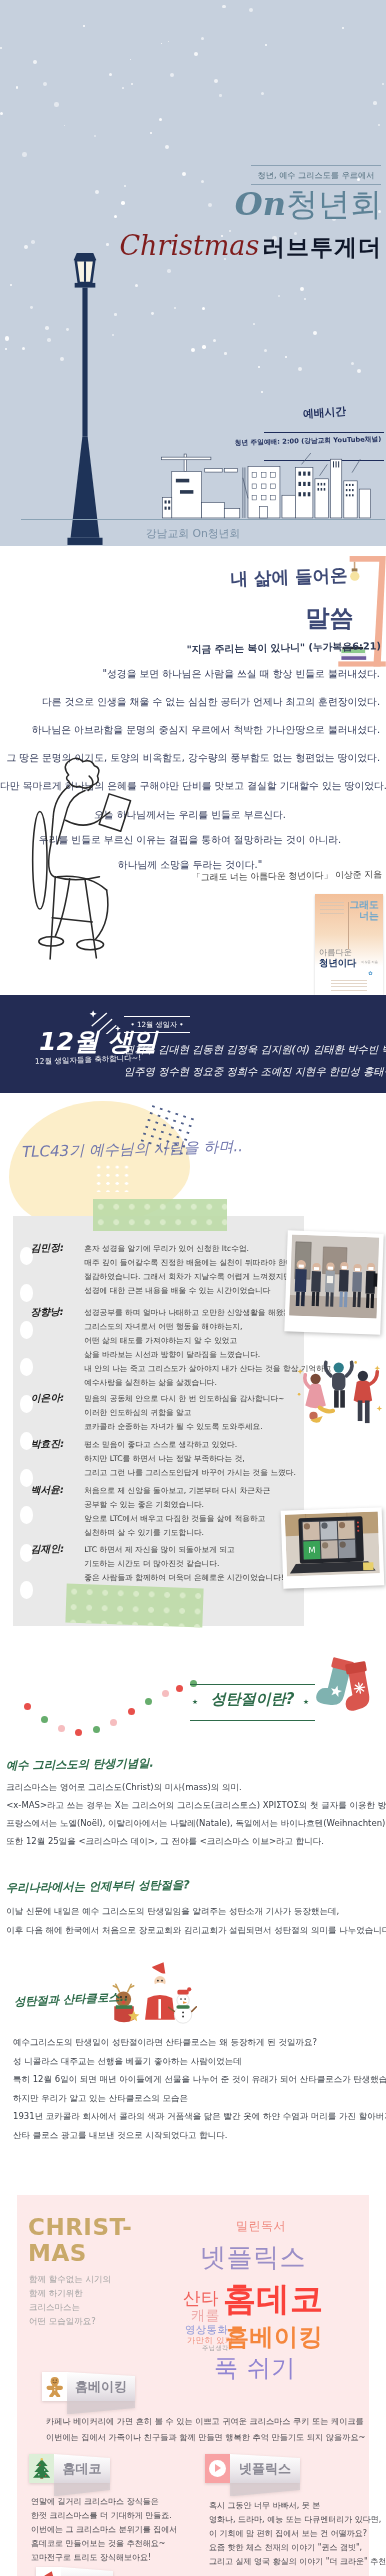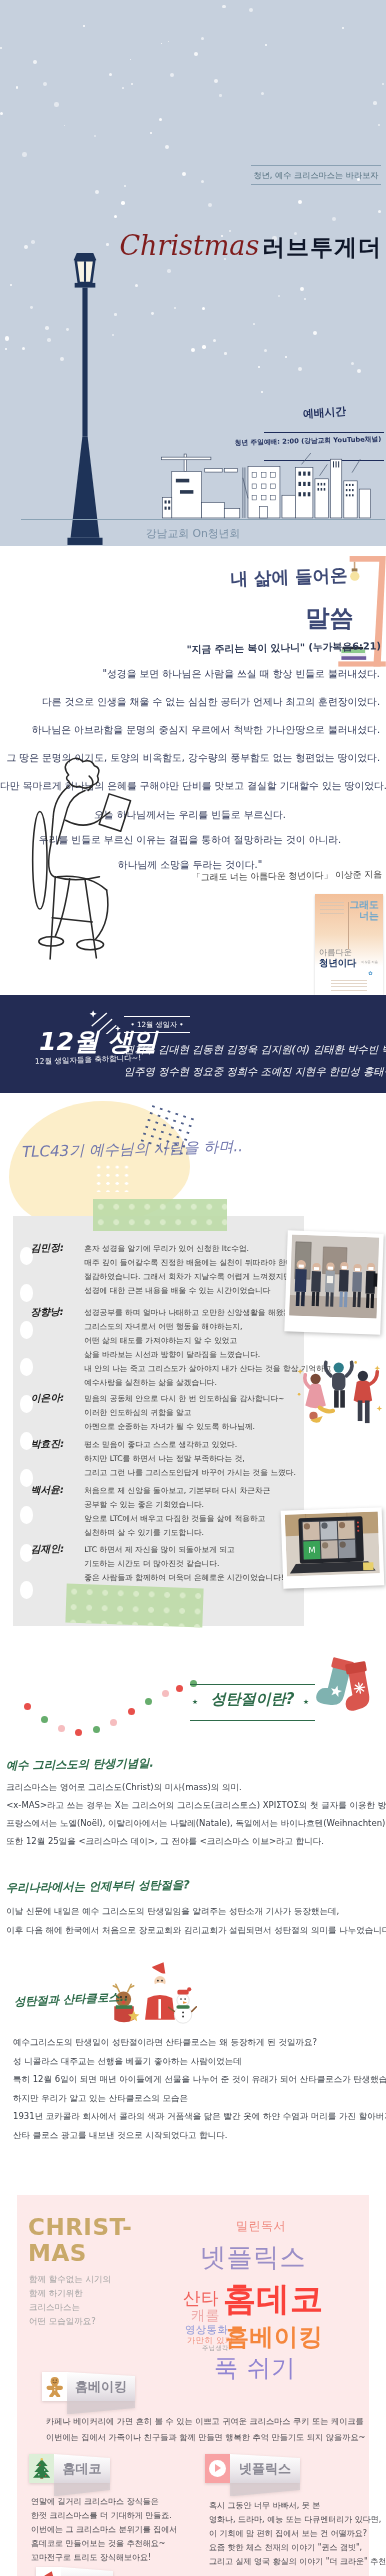--- a/index.html
+++ b/index.html
@@ -243,21 +243,22 @@
       <div class="flake" style="left: 300px; top: 287px; width: 3.8px; height: 3.8px; opacity: 0.9;"></div>
       <div class="flake" style="left: 15.5px; top: 86px; width: 2.7px; height: 2.7px; opacity: 0.84;"></div>
       <div class="flake" style="left: 171px; top: 245px; width: 3.6px; height: 3.6px; opacity: 0.62;"></div>
       <div class="flake" style="left: 4.6px; top: 348px; width: 2.3px; height: 2.3px; opacity: 0.97;"></div>
       <div class="flake" style="left: 150px; top: 132px; width: 1.6px; height: 1.6px; opacity: 0.88;"></div>
       <div class="flake" style="left: 43px; top: 82px; width: 4.2px; height: 4.2px; opacity: 0.56;"></div>
       <div class="flake" style="left: 121px; top: 201px; width: 3.6px; height: 3.6px; opacity: 0.99;"></div>
       <div class="flake" style="left: 261px; top: 391px; width: 2.1px; height: 2.1px; opacity: 0.98;"></div>
     </div>
 
-  <div class="tagline">청년, 예수 크리스마스는 바라보자</div>
+  <div class="tagline">청년, 예수 그리스도를 우르에서</div>
+  <div class="on-title"><span class="on">On</span><span>청년회</span></div>
   <div class="xmas-title"><span class="xmas-en">Christmas</span> <span class="xmas-ko">러브투게더</span></div>
 
   <svg class="lamp-post" width="56" height="293" viewBox="0 0 108 568">
     <polygon points="38,0 70,0 76,14 32,14" fill="#1e3358"></polygon>
     <polygon points="36,14 72,14 66,58 42,58" fill="#f7f3e4" stroke="#1e3358" stroke-width="5"></polygon>
     <line x1="54" y1="16" x2="54" y2="56" stroke="#1e3358" stroke-width="4"></line>
     <rect x="34" y="58" width="40" height="9" fill="#1e3358"></rect>
     <rect x="49" y="67" width="10" height="288" fill="#1e3358"></rect>
     <polygon points="49,355 59,355 82,552 26,552" fill="#1e3358"></polygon>
     <rect x="20" y="552" width="68" height="14" fill="#1e3358"></rect>
@@ -473,21 +474,21 @@
           <div>삶을 바라보는 시선과 방향이 달라짐을 느꼈습니다.</div>
           <div>내 안의 나는 죽고 그리스도가 살아야지 내가 산다는 것을 항상 기억하고</div>
           <div>예수사랑을 실천하는 삶을 살겠습니다.</div>
         </div>
       </div>
       <div class="testimonial" style="top: 1392px;">
         <span class="t-name">이은아:</span>
         <div class="t-lines">
           <div>믿음의 공동체 안으로 다시 한 번 인도하심을 감사합니다~</div>
           <div>이러한 인도하심의 귀함을 알고</div>
-          <div>아멘으로 순종하는 자녀가 될 수 있도록 하나님께.</div>
+          <div>코카콜라 순종하는 자녀가 될 수 있도록 도와주세요.</div>
         </div>
       </div>
       <div class="testimonial" style="top: 1438px;">
         <span class="t-name">박효진:</span>
         <div class="t-lines">
           <div>평소 믿음이 좋다고 스스로 생각하고 있었다.</div>
           <div>하지만 LTC를 하면서 나는 정말 부족하다는 것,</div>
           <div>그리고 그런 나를 그리스도인답게 바꾸어 가시는 것을 느꼈다.</div>
         </div>
       </div>

